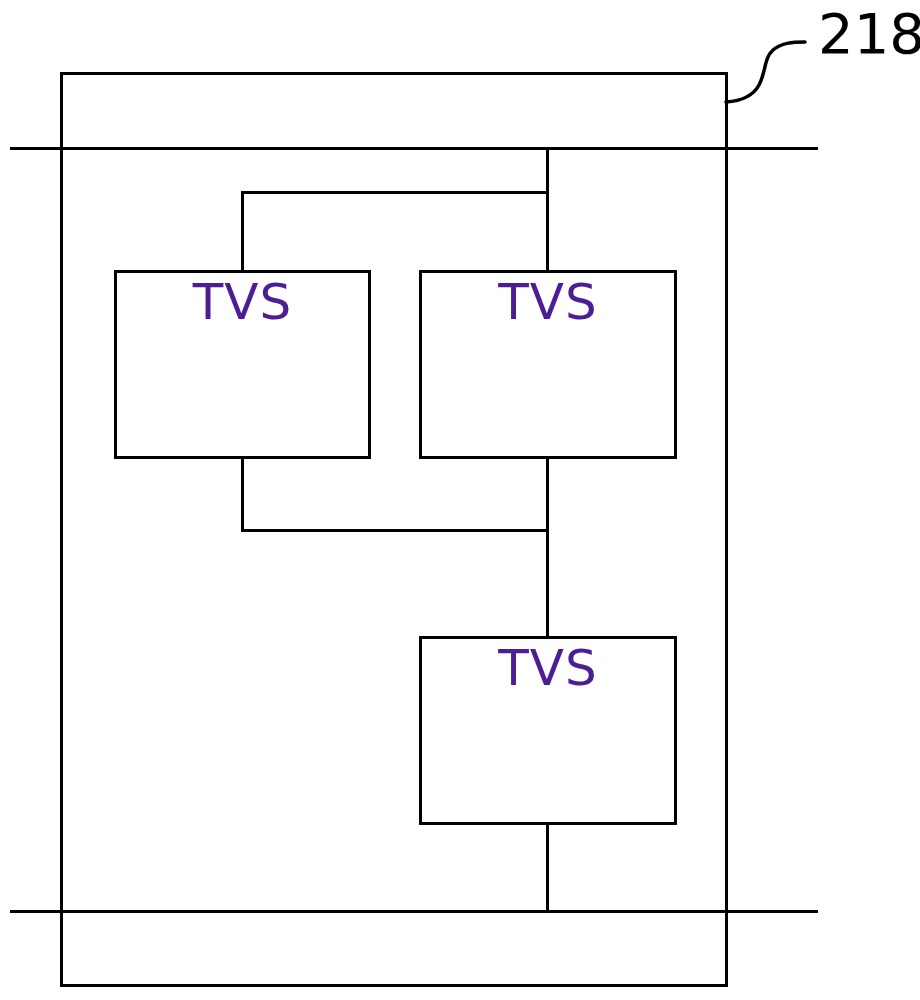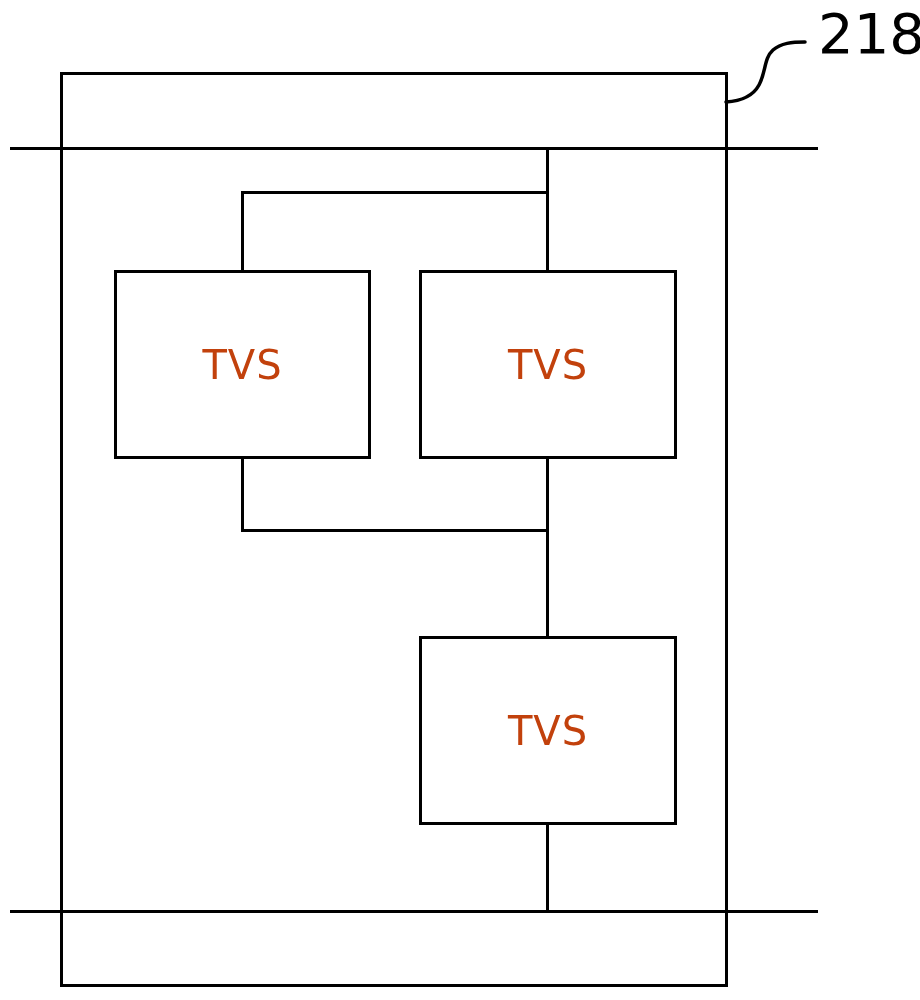--- a/index.html
+++ b/index.html
@@ -41,24 +41,24 @@
   .conn-h-branch-mid    { left: 241px; top: 529px; width: 308px; }
   .conn-v-tvs2-to-tvs3  { left: 546px; top: 456px; height: 182px; }
   .conn-v-tvs3-to-bus   { left: 546px; top: 822px; height: 90px; }
 
   
   .tvs-box {
     border: 3px solid #000;
     box-sizing: border-box;
     background: #ffffff;
     display: flex;
-    align-items: center;
+    align-items: flex-start;
     justify-content: center;
-    font-size: 40px;
-    color: #c2410c;
+    font-size: 50px;
+    color: #4c1d95;
     letter-spacing: 1px;
   }
   .tvs-left   { left: 114px; top: 270px; width: 257px; height: 189px; }
   .tvs-right  { left: 419px; top: 270px; width: 258px; height: 189px; }
   .tvs-bottom { left: 419px; top: 636px; width: 258px; height: 189px; }
 
   
   .ref-label {
     left: 818px; top: 0px;
     font-size: 56px;

